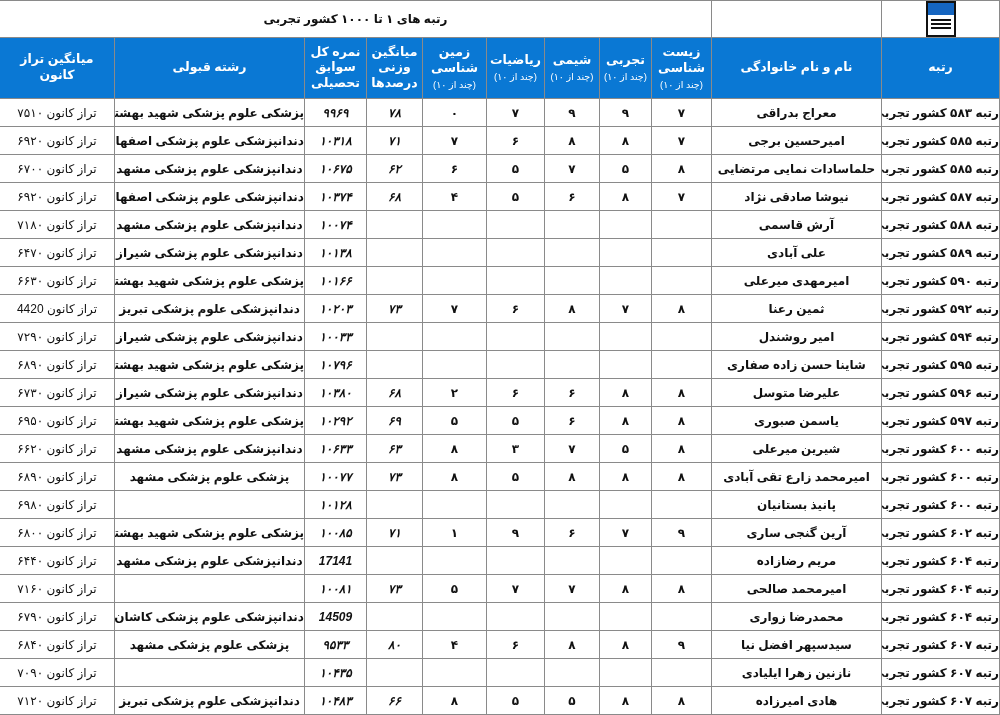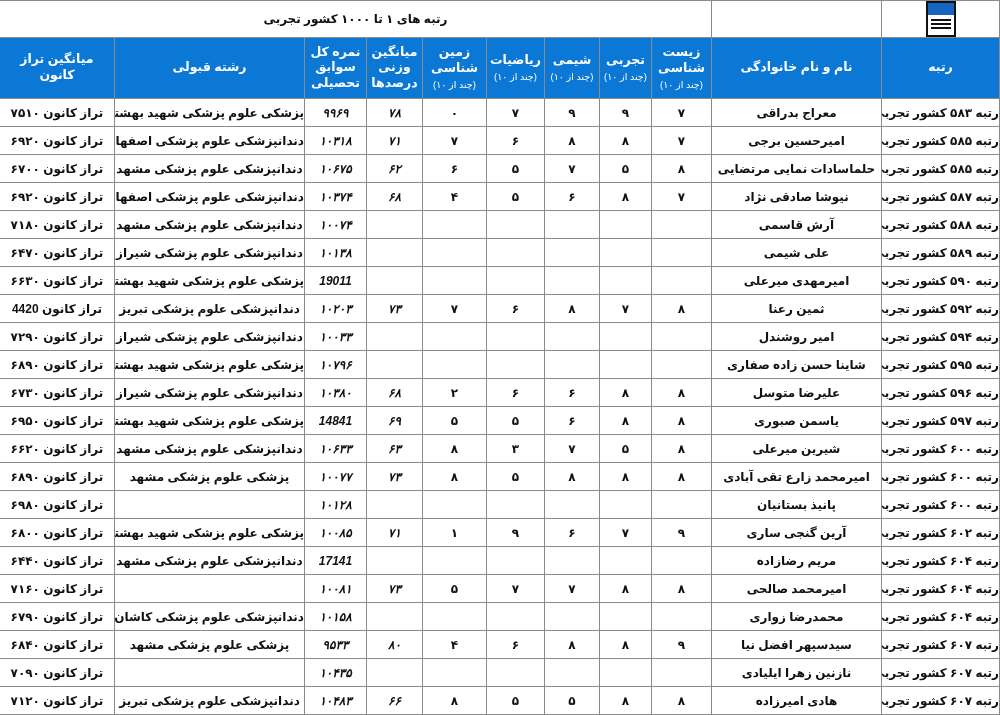--- a/index.html
+++ b/index.html
@@ -114,21 +114,21 @@
     font-size: 12.5px;
     font-weight: bold;
     font-style: italic;
   }
   td.field {
     font-size: 11.5px;
     font-weight: bold;
   }
   td.taraz {
     font-size: 11.5px;
-    font-weight: bold;
+    font-weight: normal;
   }
   
   col.c-rank   { width: 118px; }
   col.c-name   { width: 170px; }
   col.c-zist   { width: 60px; }
   col.c-fizik  { width: 52px; }
   col.c-shimi  { width: 55px; }
   col.c-riazi  { width: 58px; }
   col.c-zamin  { width: 64px; }
   col.c-miang  { width: 56px; }
@@ -252,41 +252,41 @@
           <td class="score"></td>
           <td class="score"></td>
           <td class="score"></td>
           <td class="num"></td>
           <td class="num">۱۰۰۷۴</td>
           <td class="field">دندانپزشکی علوم پزشکی مشهد</td>
           <td class="taraz">تراز کانون ۷۱۸۰</td>
         </tr>
         <tr>
           <td class="rank">رتبه ۵۸۹ کشور تجربی</td>
-          <td class="name">علی شیمی</td>
+          <td class="name">علی آبادی</td>
           <td class="score"></td>
           <td class="score"></td>
           <td class="score"></td>
           <td class="score"></td>
           <td class="score"></td>
           <td class="num"></td>
           <td class="num">۱۰۱۳۸</td>
           <td class="field">دندانپزشکی علوم پزشکی شیراز</td>
           <td class="taraz">تراز کانون ۶۴۷۰</td>
         </tr>
         <tr>
           <td class="rank">رتبه ۵۹۰ کشور تجربی</td>
           <td class="name">امیرمهدی میرعلی</td>
           <td class="score"></td>
           <td class="score"></td>
           <td class="score"></td>
           <td class="score"></td>
           <td class="score"></td>
           <td class="num"></td>
-          <td class="num">19011</td>
+          <td class="num">۱۰۱۶۶</td>
           <td class="field">پزشکی علوم پزشکی شهید بهشتی</td>
           <td class="taraz">تراز کانون ۶۶۳۰</td>
         </tr>
         <tr>
           <td class="rank">رتبه ۵۹۲ کشور تجربی</td>
           <td class="name">ثمین رعنا</td>
           <td class="score">۸</td>
           <td class="score">۷</td>
           <td class="score">۸</td>
           <td class="score">۶</td>
@@ -337,21 +337,21 @@
         </tr>
         <tr>
           <td class="rank">رتبه ۵۹۷ کشور تجربی</td>
           <td class="name">یاسمن صبوری</td>
           <td class="score">۸</td>
           <td class="score">۸</td>
           <td class="score">۶</td>
           <td class="score">۵</td>
           <td class="score">۵</td>
           <td class="num">۶۹</td>
-          <td class="num">14841</td>
+          <td class="num">۱۰۲۹۲</td>
           <td class="field">پزشکی علوم پزشکی شهید بهشتی</td>
           <td class="taraz">تراز کانون ۶۹۵۰</td>
         </tr>
         <tr>
           <td class="rank">رتبه ۶۰۰ کشور تجربی</td>
           <td class="name">شیرین میرعلی</td>
           <td class="score">۸</td>
           <td class="score">۵</td>
           <td class="score">۷</td>
           <td class="score">۳</td>
@@ -428,21 +428,21 @@
         </tr>
         <tr>
           <td class="rank">رتبه ۶۰۴ کشور تجربی</td>
           <td class="name">محمدرضا زواری</td>
           <td class="score"></td>
           <td class="score"></td>
           <td class="score"></td>
           <td class="score"></td>
           <td class="score"></td>
           <td class="num"></td>
-          <td class="num">۱۰۱۵۸</td>
+          <td class="num">14509</td>
           <td class="field">دندانپزشکی علوم پزشکی کاشان</td>
           <td class="taraz">تراز کانون ۶۷۹۰</td>
         </tr>
         <tr>
           <td class="rank">رتبه ۶۰۷ کشور تجربی</td>
           <td class="name">سیدسپهر افضل نیا</td>
           <td class="score">۹</td>
           <td class="score">۸</td>
           <td class="score">۸</td>
           <td class="score">۶</td>

